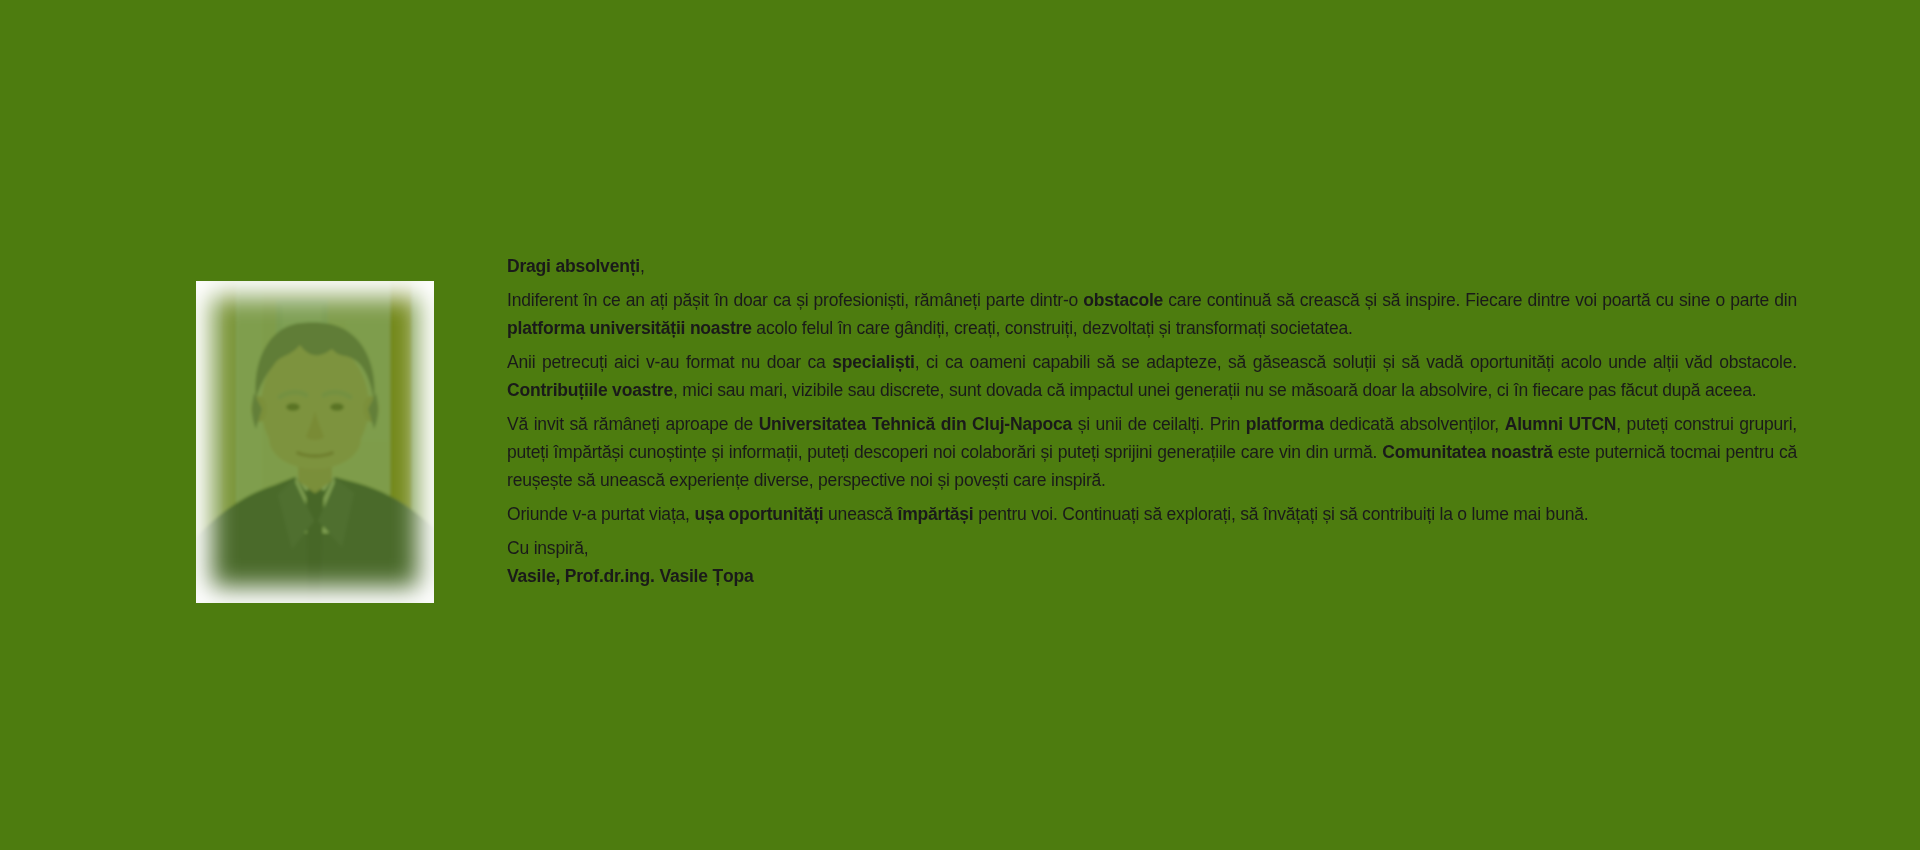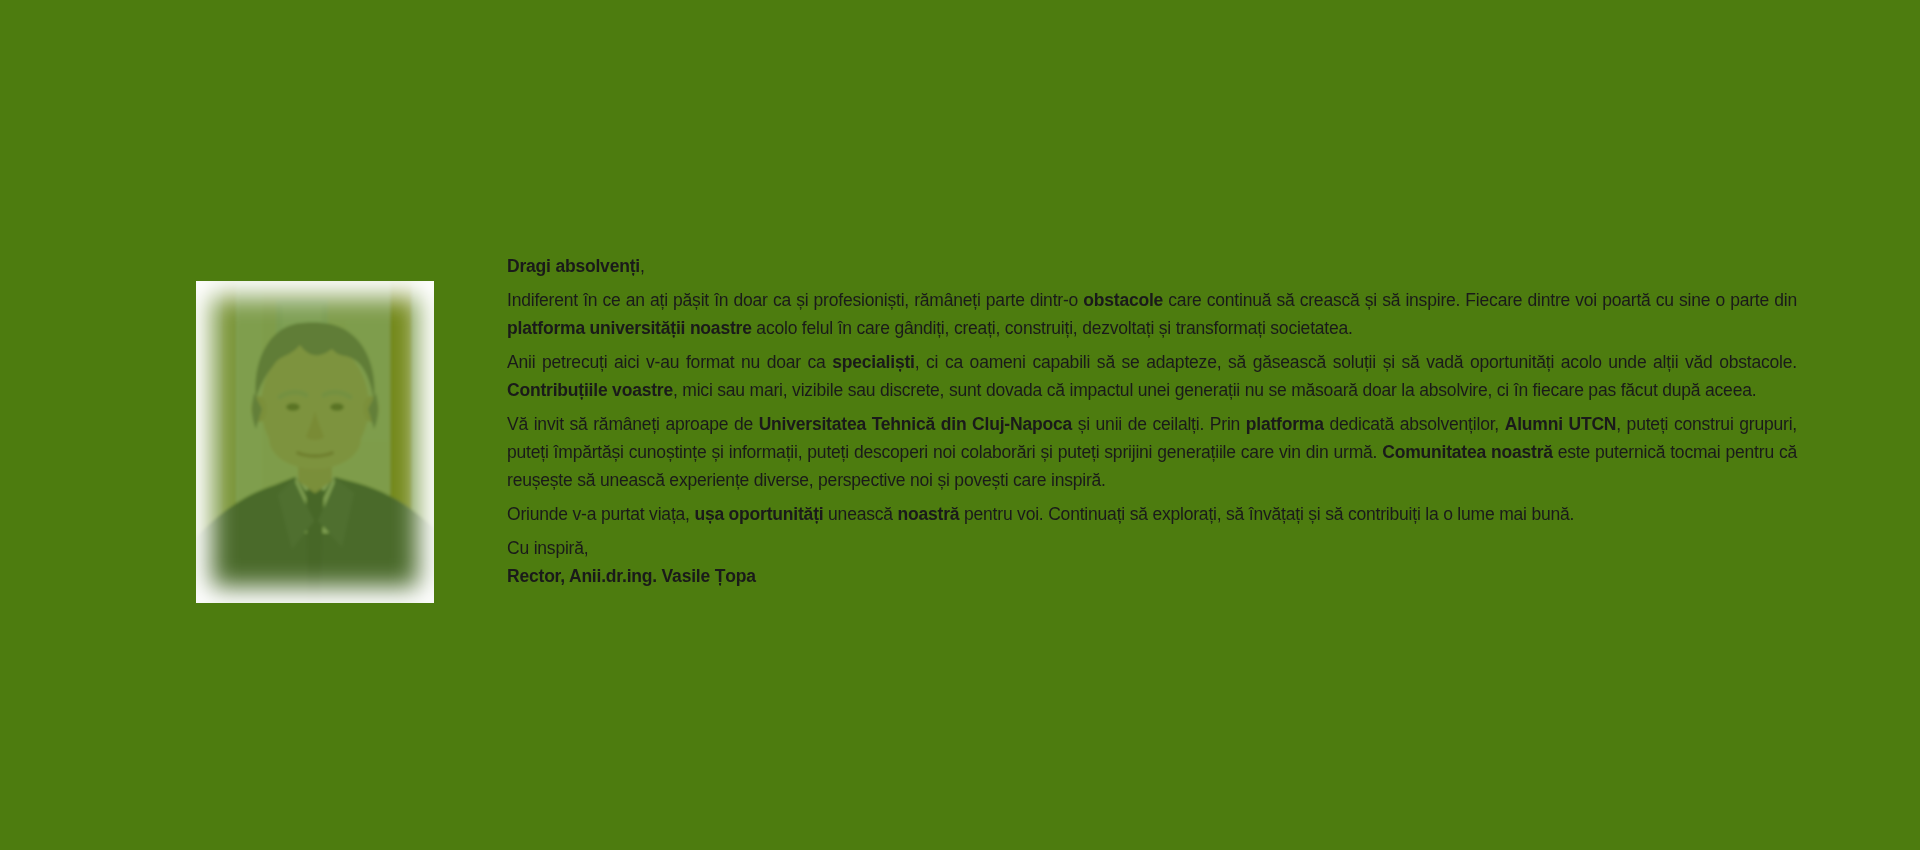--- a/index.html
+++ b/index.html
@@ -113,17 +113,17 @@
       </g>
     </svg>
     <div class="fade"></div>
   </div>
 
   <div class="letter" id="letter-root">
       <p><b>Dragi absolvenți</b><span>,</span></p>
       <p><span>Indiferent în ce an ați pășit în doar ca și profesioniști, rămâneți parte dintr-o </span><b>obstacole</b><span> care continuă să crească și să inspire. Fiecare dintre voi poartă cu sine o parte din </span><b>platforma universității noastre</b><span> acolo felul în care gândiți, creați, construiți, dezvoltați și transformați societatea.</span></p>
       <p><span>Anii petrecuți aici v-au format nu doar ca </span><b>specialiști</b><span>, ci ca oameni capabili să se adapteze, să găsească soluții și să vadă oportunități acolo unde alții văd obstacole. </span><b>Contribuțiile voastre</b><span>, mici sau mari, vizibile sau discrete, sunt dovada că impactul unei generații nu se măsoară doar la absolvire, ci în fiecare pas făcut după aceea.</span></p>
       <p><span>Vă invit să rămâneți aproape de </span><b>Universitatea Tehnică din Cluj-Napoca</b><span> și unii de ceilalți. Prin </span><b>platforma</b><span> dedicată absolvenților, </span><b>Alumni UTCN</b><span>, puteți construi grupuri, puteți împărtăși cunoștințe și informații, puteți descoperi noi colaborări și puteți sprijini generațiile care vin din urmă. </span><b>Comunitatea noastră</b><span> este puternică tocmai pentru că reușește să unească experiențe diverse, perspective noi și povești care inspiră.</span></p>
-      <p><span>Oriunde v-a purtat viața, </span><b>ușa oportunități</b><span> unească </span><b>noastră</b><span> pentru voi. Continuați să explorați, să învățați și să contribuiți la o lume mai bună.</span><br></p>
-      <p><span>Cu inspiră,</span><br><b>Rector, Anii.dr.ing. Vasile Țopa</b></p>
+      <p><span>Oriunde v-a purtat viața, </span><b>ușa oportunități</b><span> unească </span><b>împărtăși</b><span> pentru voi. Continuați să explorați, să învățați și să contribuiți la o lume mai bună.</span><br></p>
+      <p><span>Cu inspiră,</span><br><b>Vasile, Prof.dr.ing. Vasile Țopa</b></p>
     </div>
 
 </div>
 
 </body></html>

